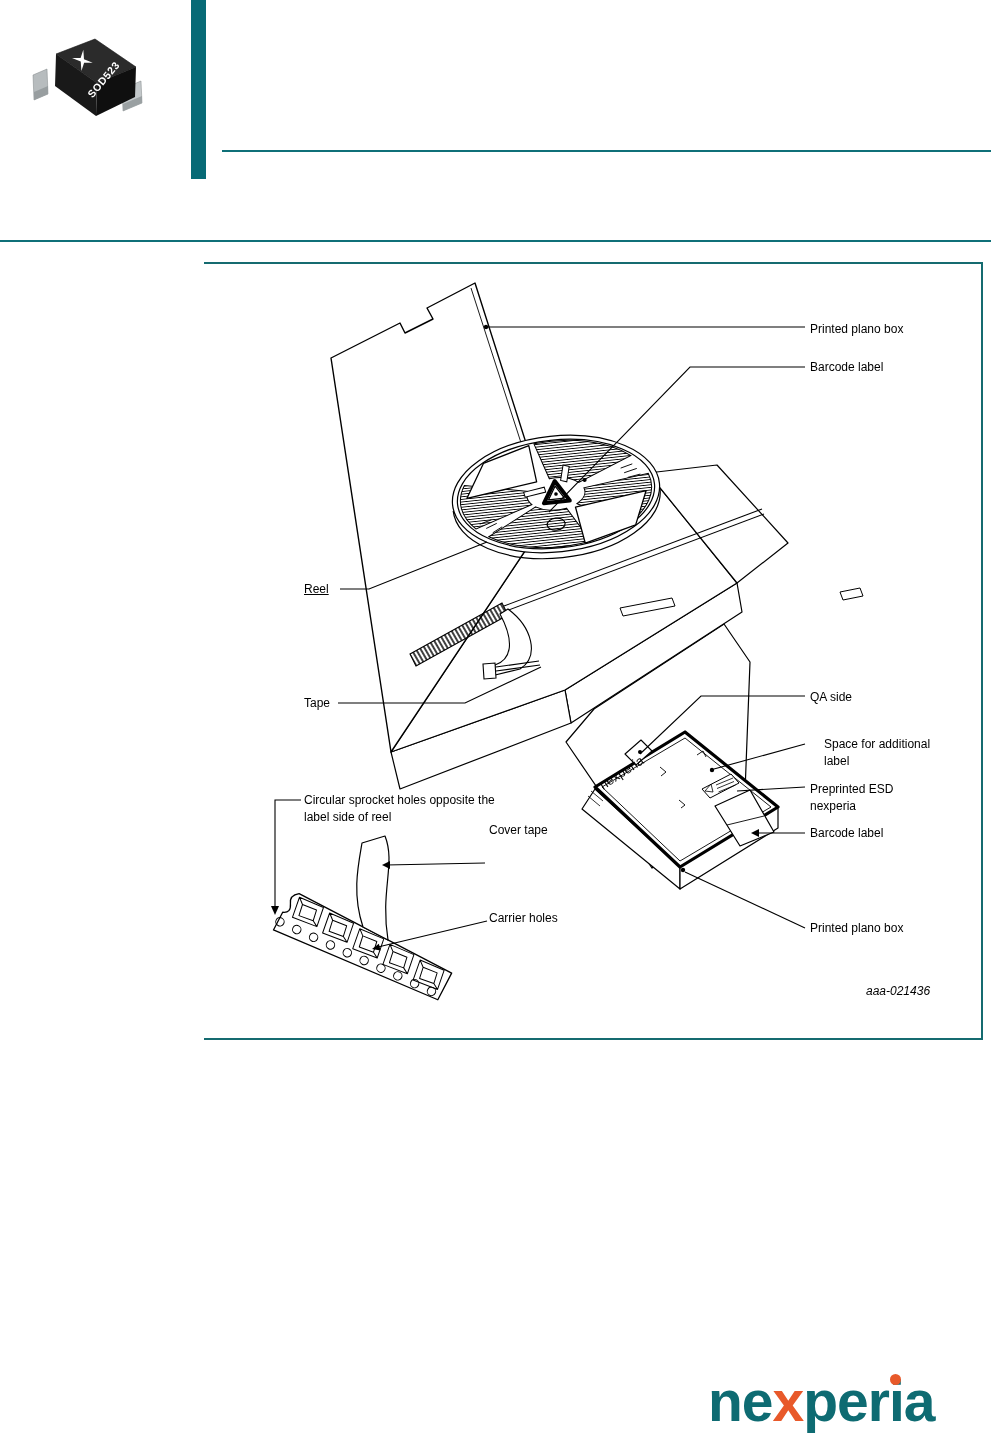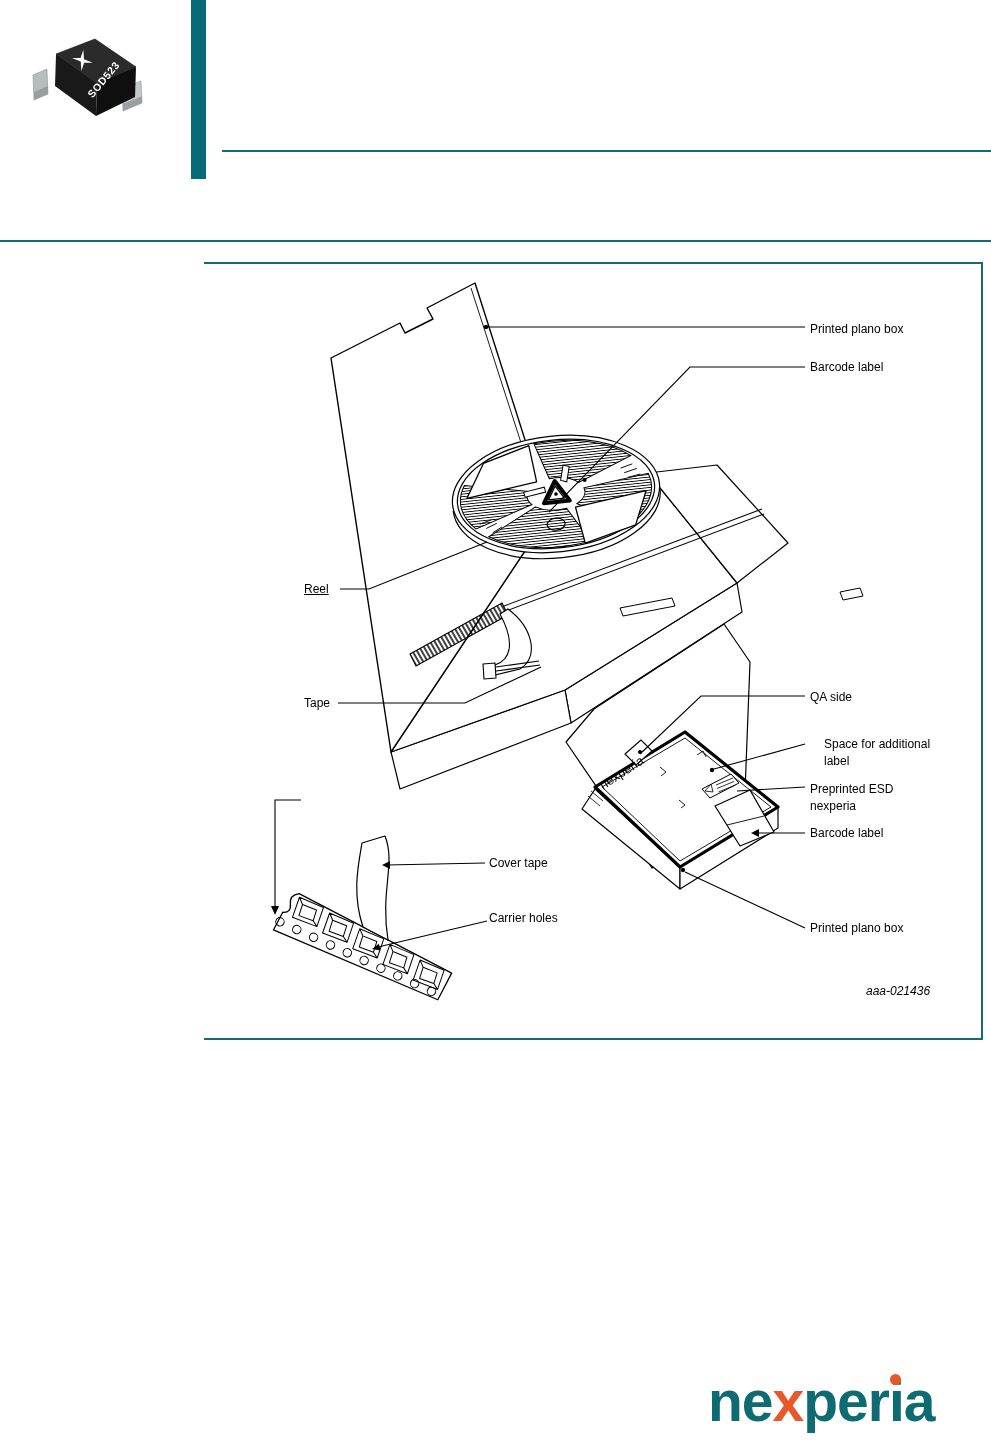--- a/index.html
+++ b/index.html
@@ -16,21 +16,21 @@
   .lbl-printed-top{left:810px;top:321px;}
   .lbl-barcode-top{left:810px;top:359px;}
   .lbl-reel{left:304px;top:581px;text-decoration:underline;}
   .lbl-tape{left:304px;top:695px;}
   .lbl-qa{left:810px;top:689px;}
   .lbl-space{left:776px;top:736px;width:130px;margin-left:48px;}
   .lbl-esd{left:810px;top:781px;width:130px;}
   .lbl-barcode-bot{left:810px;top:825px;}
   .lbl-printed-bot{left:810px;top:920px;}
   .lbl-sprocket{left:304px;top:792px;width:240px;}
-  .lbl-cover{left:489px;top:855px;text-align:right;}
+  .lbl-cover{left:489px;top:822px;text-align:right;}
   .lbl-carrier{left:489px;top:910px;}
   .fig-id{position:absolute;left:866px;top:984px;font-size:12px;font-style:italic;color:#000;}
   .logo{position:absolute;left:708px;top:1368px;font-size:57px;font-weight:bold;
         letter-spacing:-1px;color:#0e6b72;white-space:nowrap;}
   .logo .seg-x{color:#e8592a;}
   .logo .seg-i{position:relative;display:inline-block;}
   .logo .seg-i::after{content:"";position:absolute;left:1px;top:6px;width:11px;height:11px;
         border-radius:50%;background:#e8592a;}
 </style>
 </head>
@@ -210,19 +210,21 @@
   <div class="lbl lbl-barcode-top">Barcode label</div>
   <div class="lbl lbl-reel">Reel</div>
   <div class="lbl lbl-tape">Tape</div>
   <div class="lbl lbl-qa">QA side</div>
   <div class="lbl lbl-space">Space for additional
 label</div>
   <div class="lbl lbl-esd">Preprinted ESD
 nexperia</div>
   <div class="lbl lbl-barcode-bot">Barcode label</div>
   <div class="lbl lbl-printed-bot">Printed plano box</div>
+  <div class="lbl lbl-sprocket">Circular sprocket holes opposite the
+label side of reel</div>
   <div class="lbl lbl-cover">Cover tape</div>
   <div class="lbl lbl-carrier">Carrier holes</div>
   <div class="fig-id">aaa-021436</div>
 
   <div class="logo"><span class="seg-ne">ne</span><span class="seg-x">x</span><span class="seg-per">per</span><span class="seg-i">i</span><span class="seg-a">a</span></div>
 
 </div>
 
 </body></html>

